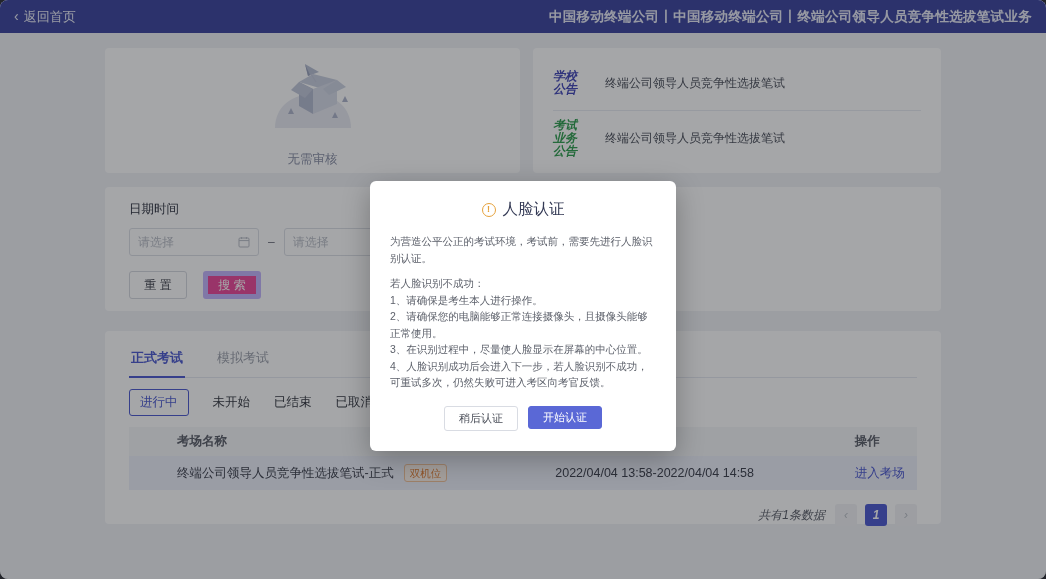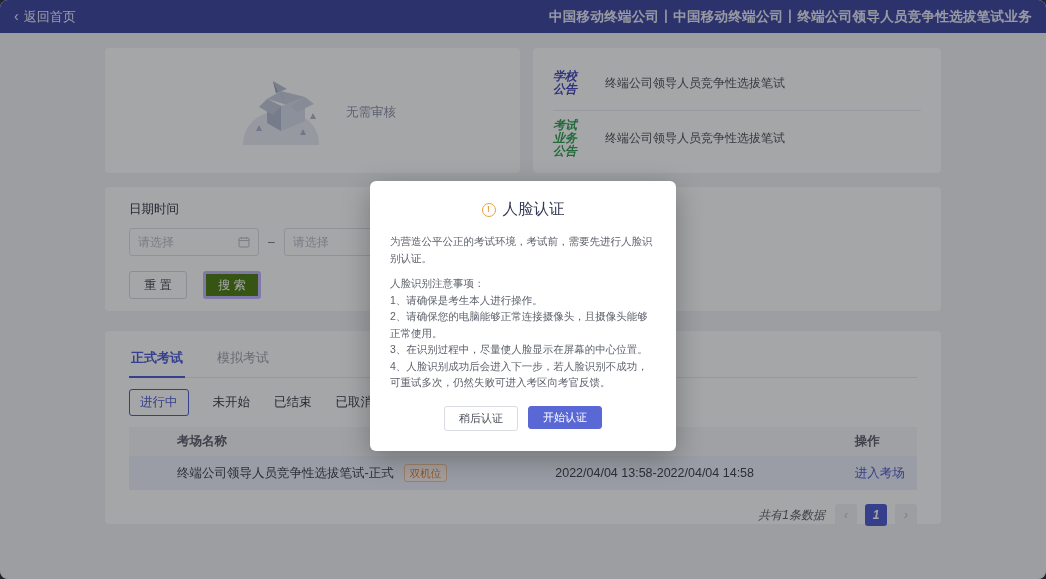--- a/index.html
+++ b/index.html
@@ -20,21 +20,21 @@
     padding:0 14px; z-index:1;
   }
   .back-link { display:flex; align-items:center; gap:5px; font-size:13px; cursor:pointer; color:#eceef9; }
   .back-chevron { font-size:14px; line-height:1; transform:translateY(-1px); }
   .topbar-title { font-size:13.5px; font-weight:bold; letter-spacing:.3px; }
   
   .main { position:absolute; top:33px; left:0; right:0; bottom:0; padding:15px 105px 0; }
   .card { background:#ffffff; border-radius:4px; }
   .row1 { display:flex; gap:13px; margin-bottom:14px; }
   .empty-card {
-    width:415px; height:125px; display:flex; flex-direction:row;
+    width:415px; height:125px; display:flex; flex-direction:column;
     align-items:center; justify-content:center;gap:13px;
   }
   .empty-caption { font-size:12.5px; color:#8a90a6; margin-top:4px; }
   .notice-card { flex:1; height:125px; padding:8px 20px; display:flex; flex-direction:column; }
   .notice-row { flex:1; display:flex; align-items:center; gap:28px; }
   .notice-divider { height:1px; background:#e9ecf2; }
   .notice-tag { font-weight:bold; font-style:italic; font-size:12px; line-height:13px; white-space:pre-line; }
   .tag-school { color:#4347b8; }
   .tag-exam { color:#2f9e4f; }
   .notice-text { font-size:12px; color:#4b4f5a; }
@@ -50,21 +50,21 @@
     border:none; outline:none; flex:1; font-size:12px; color:#606266; min-width:0;
     font-family:inherit; background:transparent;
   }
   .date-input input::placeholder { color:#b9bdc6; }
   .cal-icon { width:12px; height:12px; flex:0 0 auto; }
   .date-sep { margin:0 9px; color:#6b6f7a; font-size:12px; }
   .filter-buttons { display:flex; gap:16px; margin-top:15px; }
   .btn { display:inline-flex; align-items:center; justify-content:center; border-radius:3px;
          font-size:12px; cursor:pointer; font-family:inherit; }
   .btn-reset { width:58px; height:28px; background:#fff; border:1px solid #d5d8df; color:#434650; }
-  .btn-search { width:58px; height:28px; background:#4d7c0f; border:3px solid #c4b5fd; color:#fff; }
+  .btn-search { width:58px; height:28px; background:#ec4899; border:5px solid #c4b5fd; color:#fff; }
   
   .list-card { height:193px; padding:10px 24px 0; }
   .tabs { display:flex; gap:30px; border-bottom:1px solid #e6e9f0; }
   .tab { padding:8px 2px 9px; font-size:13px; color:#9ca0ab; cursor:pointer; }
   .tab.active { color:#4c5ad0; font-weight:bold; border-bottom:2px solid #4c5ad0; margin-bottom:-1px; }
   .status-row { display:flex; align-items:center; gap:24px; margin-top:11px; }
   .status-item { font-size:12.5px; color:#33363f; cursor:pointer; }
   .status-item.active {
     border:1px solid #4c5ad0; color:#4c5ad0; border-radius:3px; padding:4px 10px;
   }
@@ -228,21 +228,21 @@
 
   <div class="overlay"></div>
 
   <div class="modal">
     <div class="modal-title-row">
       <span class="info-icon">!</span>
       <span class="modal-title">人脸认证</span>
     </div>
     <div class="modal-body">
       <div class="modal-intro">为营造公平公正的考试环境，考试前，需要先进行人脸识别认证。</div>
-      <div>人脸识别注意事项：</div>
+      <div>若人脸识别不成功：</div>
       <div>1、请确保是考生本人进行操作。</div>
       <div>2、请确保您的电脑能够正常连接摄像头，且摄像头能够正常使用。</div>
       <div>3、在识别过程中，尽量使人脸显示在屏幕的中心位置。</div>
       <div>4、人脸识别成功后会进入下一步，若人脸识别不成功，可重试多次，仍然失败可进入考区向考官反馈。</div>
     </div>
     <div class="modal-buttons">
       <button class="btn btn-later">稍后认证</button>
       <button class="btn btn-start">开始认证</button>
     </div>
   </div>

